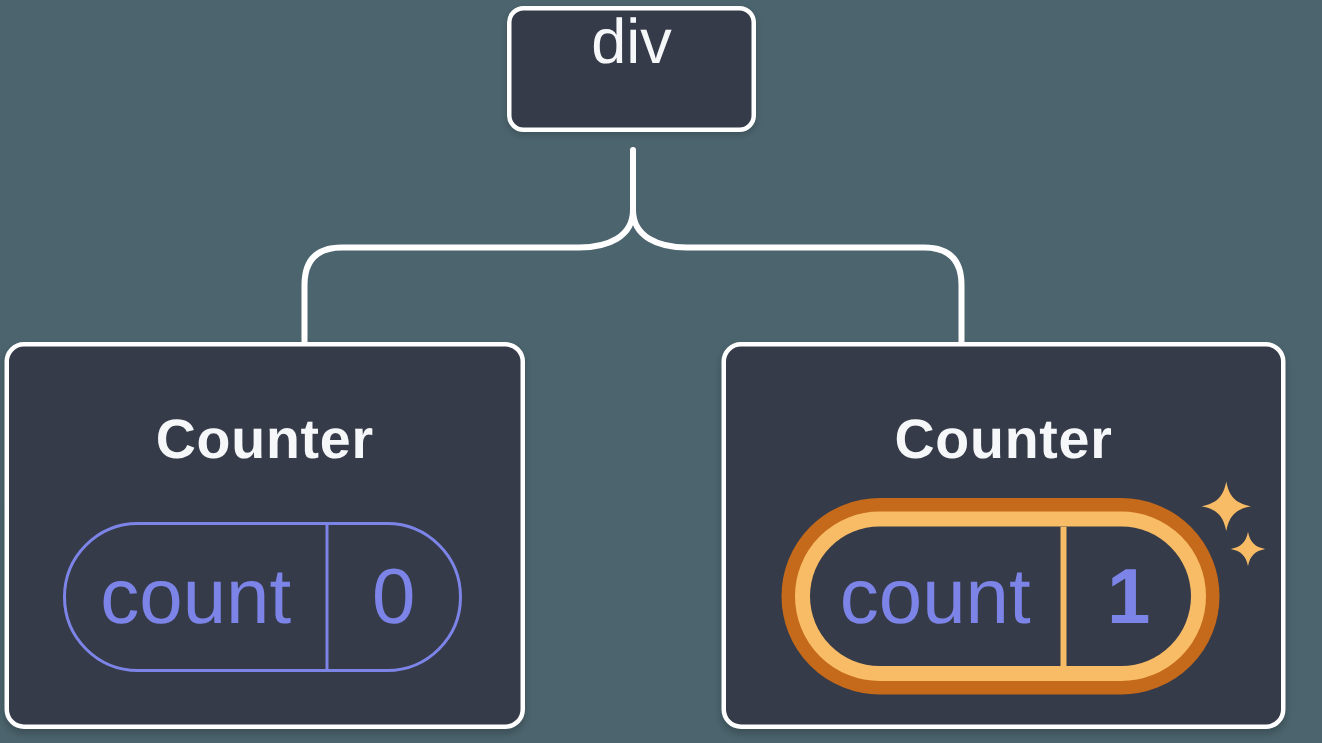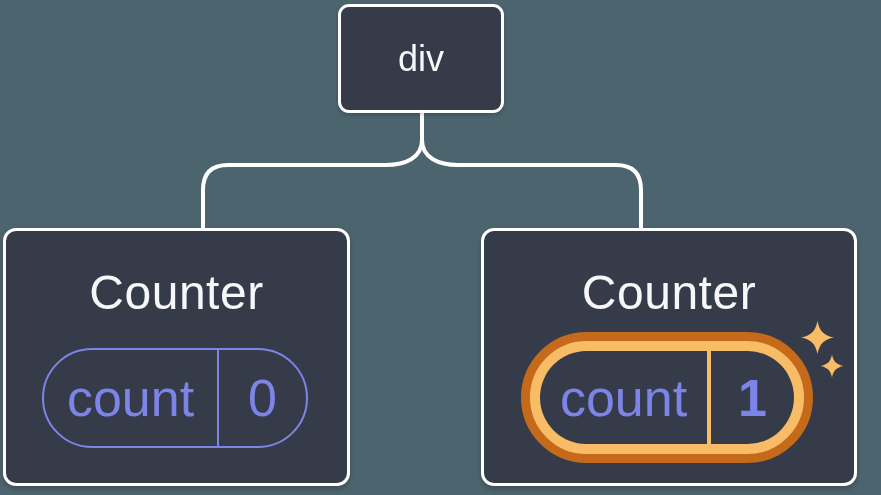--- a/index.html
+++ b/index.html
@@ -32,51 +32,51 @@
   .connector path {
     fill: none;
     stroke: var(--stroke);
     stroke-width: 4;
     stroke-linecap: round;
     stroke-linejoin: round;
   }
   .node-root {
     position: absolute;
     left: 338px; top: 4px;
-    width: 166px; height: 109px;
+    width: 166px; height: 84px;
     background: var(--card);
     border: 3px solid var(--stroke);
     border-radius: 11px;
     display: flex;
-    align-items: center;
+    align-items: flex-start;
     justify-content: center;
     color: var(--text);
-    font-size: 36px;
+    font-size: 42px;
     line-height: 1;
     box-shadow: 0 2px 4px rgba(0,0,0,0.18);
   }
   .card {
     position: absolute;
     top: 228px;
     height: 258px;
     background: var(--card);
     border: 3px solid var(--stroke);
     border-radius: 13px;
     box-shadow: 0 3px 5px rgba(0,0,0,0.2);
   }
   .card-left  { left: 3px;   width: 347px; }
   .card-right { left: 481px; width: 376px; }
   .card-title {
     position: absolute;
     left: 0; top: 40px;
     width: 100%;
     text-align: center;
     color: var(--text);
-    font-size: 48px;
-    font-weight: 400;
+    font-size: 37px;
+    font-weight: 700;
     line-height: 44px;
     letter-spacing: 0.5px;
   }
   
   .pill {
     position: absolute;
     left: 36px; top: 117px;
     width: 266px; height: 100px;
     border: 2px solid var(--purple);
     border-radius: 999px;

